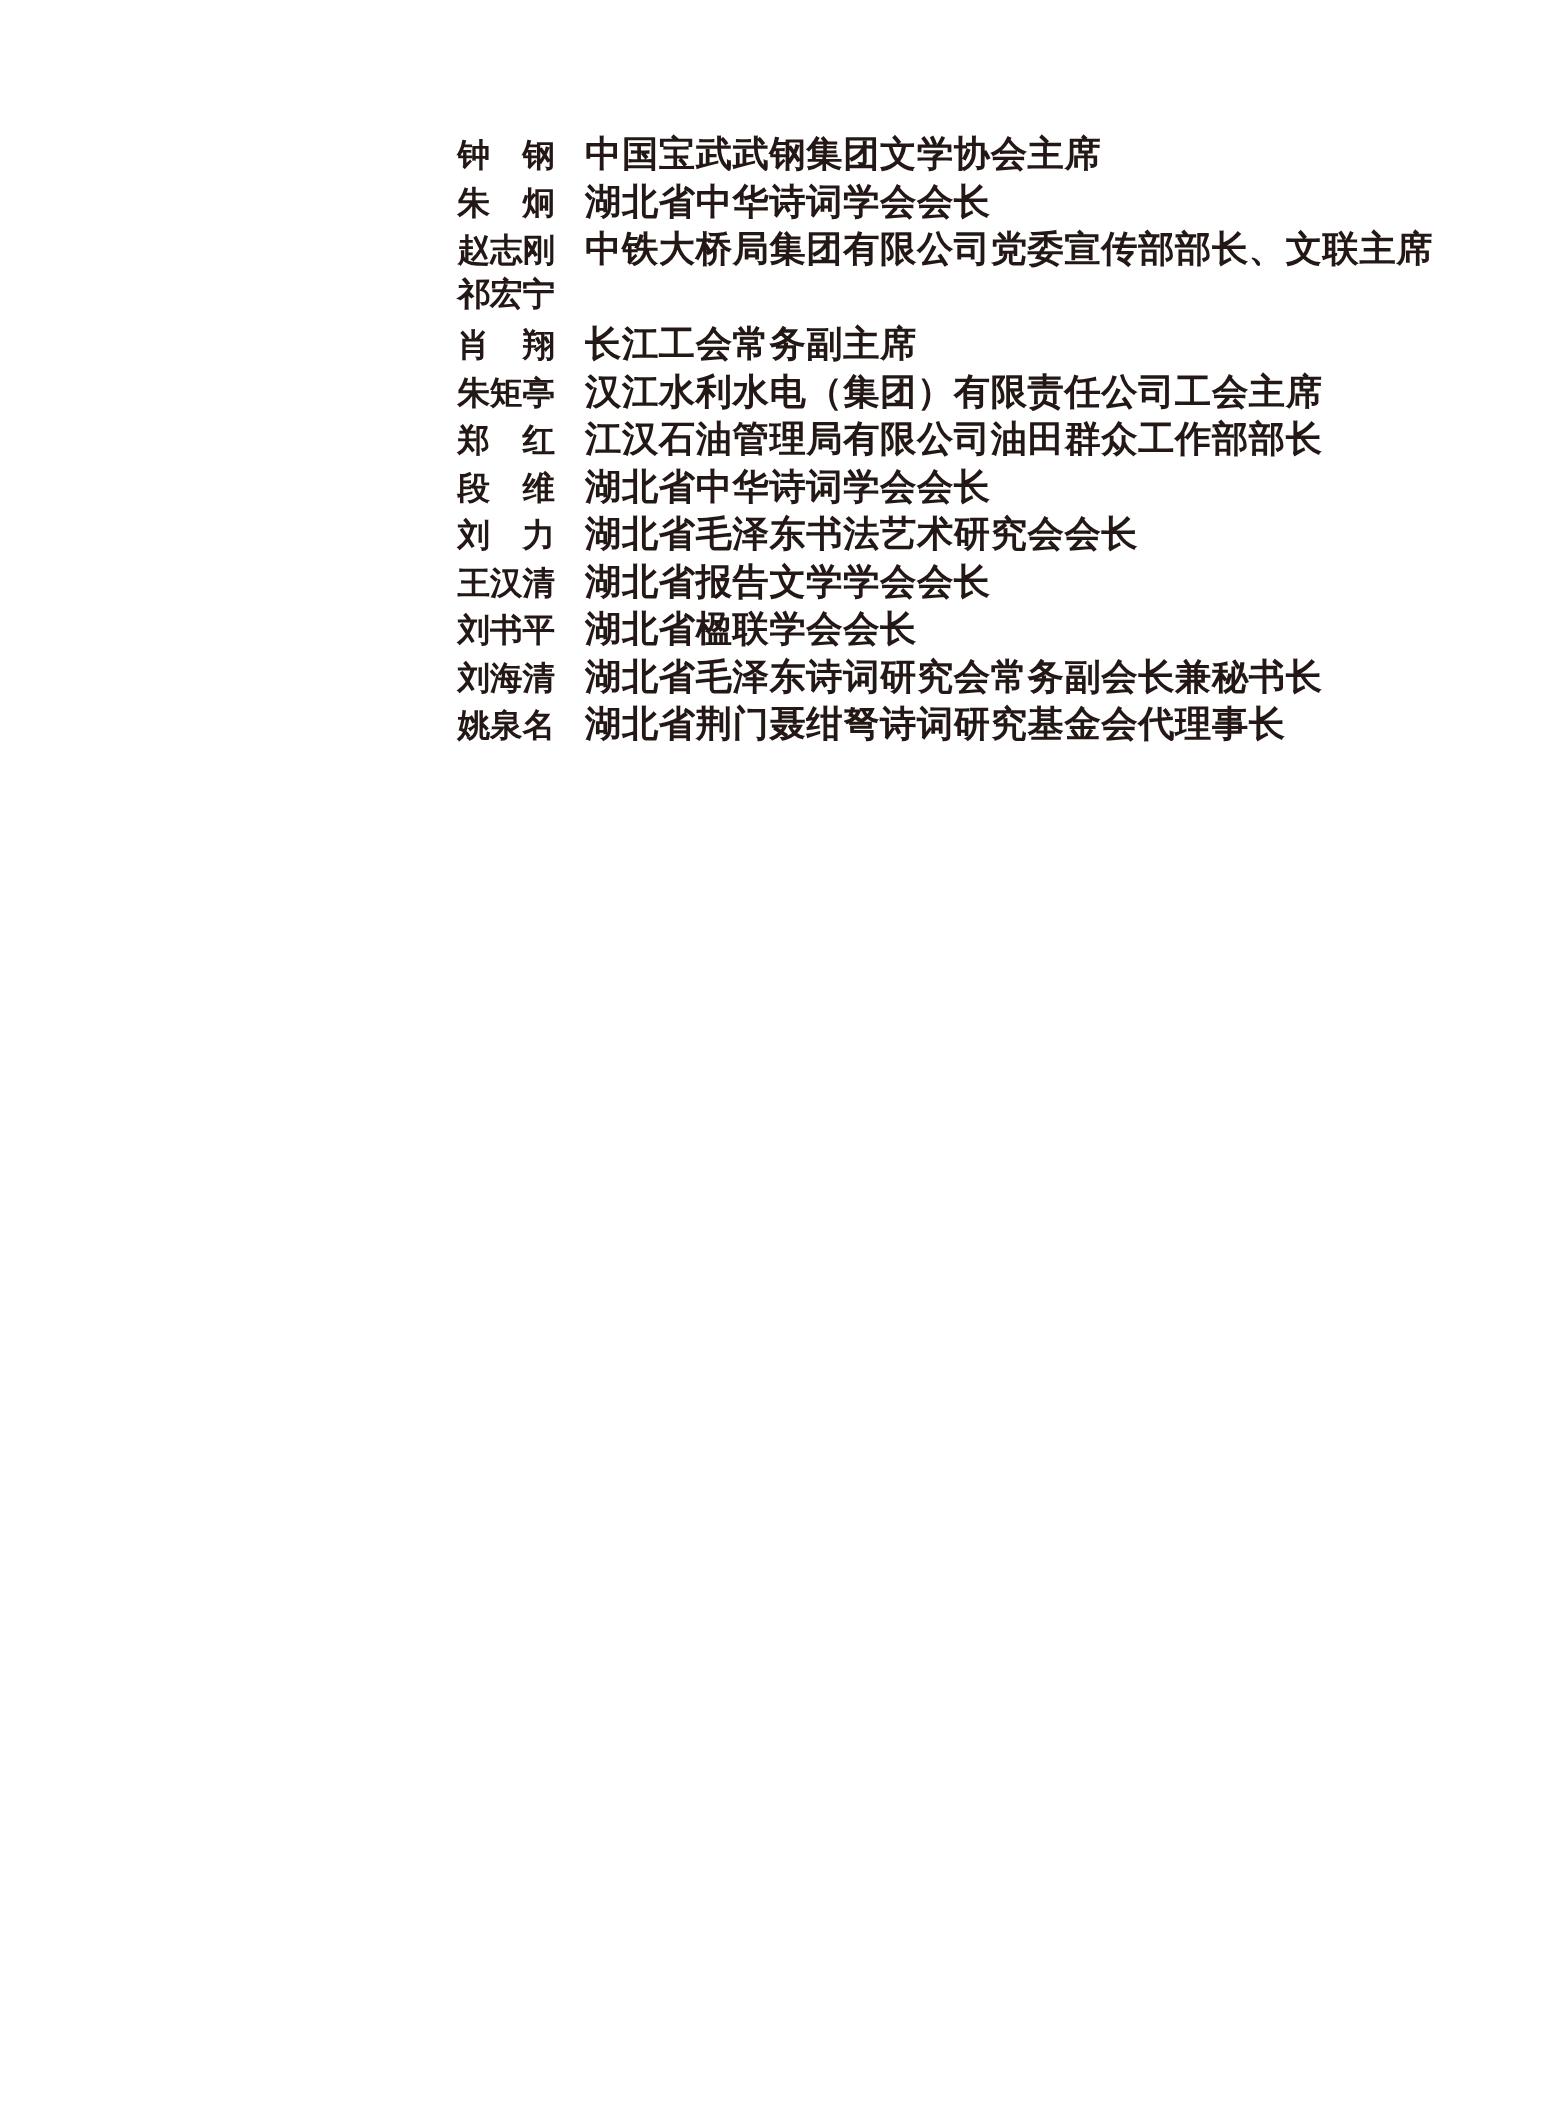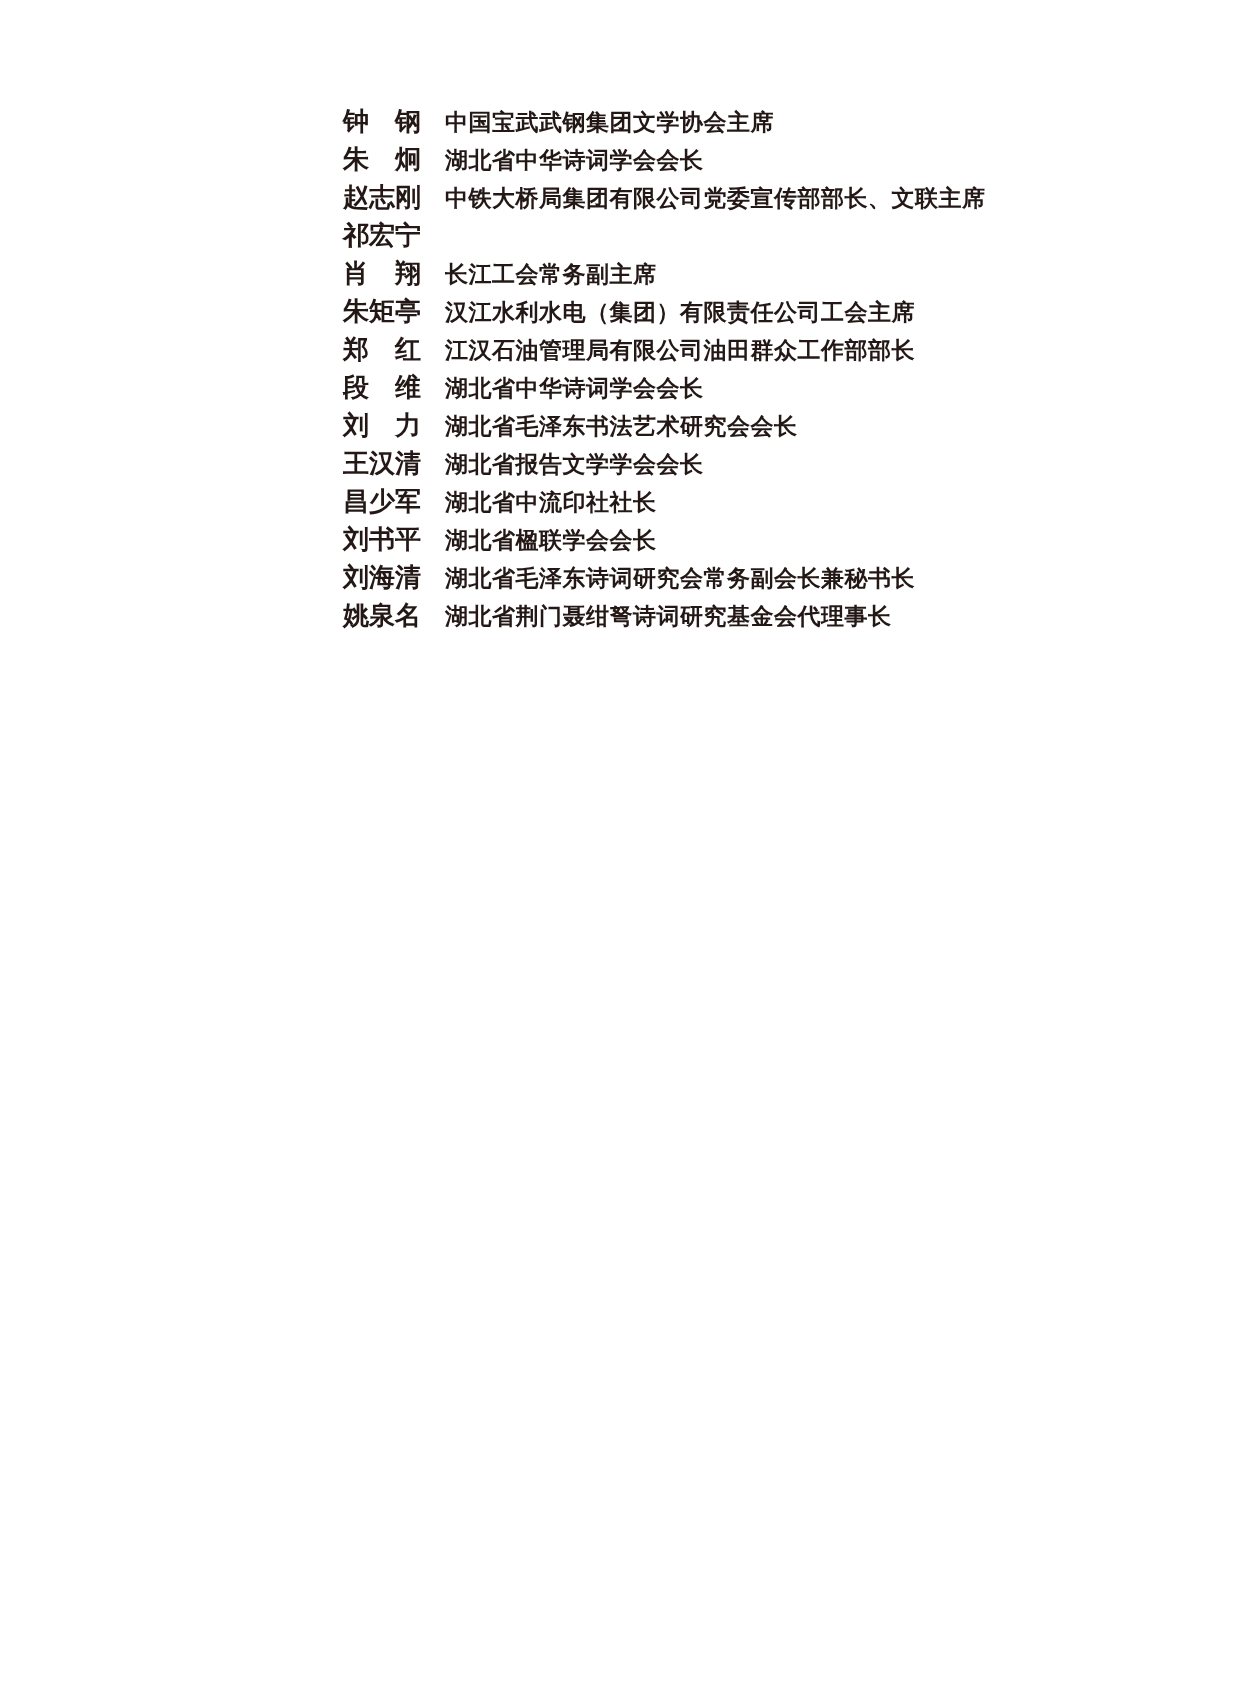--- a/index.html
+++ b/index.html
@@ -12,20 +12,21 @@
     background: var(--page-bg);
   }
   .page {
     position: relative;
     width: 1157px;
     height: 1684px;
     background: var(--page-bg);
     color: var(--text-color);
     font-family: Liberation Mono, monospace;
     overflow: hidden;
+    margin-left: 23px;
   }
   .roster {
     position: absolute;
     left: 343px;
     top: 104px;
     width: 760px;
   }
   .row {
     display: flex;
     align-items: baseline;
@@ -38,21 +39,21 @@
     font-size: 26px;
     font-weight: bold;
     text-align: justify;
     text-align-last: justify;
     -moz-text-align-last: justify;
     letter-spacing: 0;
     flex: 0 0 78px;
   }
   .title {
     margin-left: 24px;
-    font-size: 23px;
+    font-size: 29px;
     font-weight: bold;
     letter-spacing: 0.5px;
   }
 </style>
 </head>
 <body>
 
 <div class="page">
   <div class="roster">
 
@@ -89,24 +90,20 @@
     </div>
     <div class="row">
       <span class="name">刘力</span>
       <span class="title">湖北省毛泽东书法艺术研究会会长</span>
     </div>
     <div class="row">
       <span class="name">王汉清</span>
       <span class="title">湖北省报告文学学会会长</span>
     </div>
     <div class="row">
-      <span class="name">昌少军</span>
-      <span class="title">湖北省中流印社社长</span>
-    </div>
-    <div class="row">
       <span class="name">刘书平</span>
       <span class="title">湖北省楹联学会会长</span>
     </div>
     <div class="row">
       <span class="name">刘海清</span>
       <span class="title">湖北省毛泽东诗词研究会常务副会长兼秘书长</span>
     </div>
     <div class="row">
       <span class="name">姚泉名</span>
       <span class="title">湖北省荆门聂绀弩诗词研究基金会代理事长</span>

